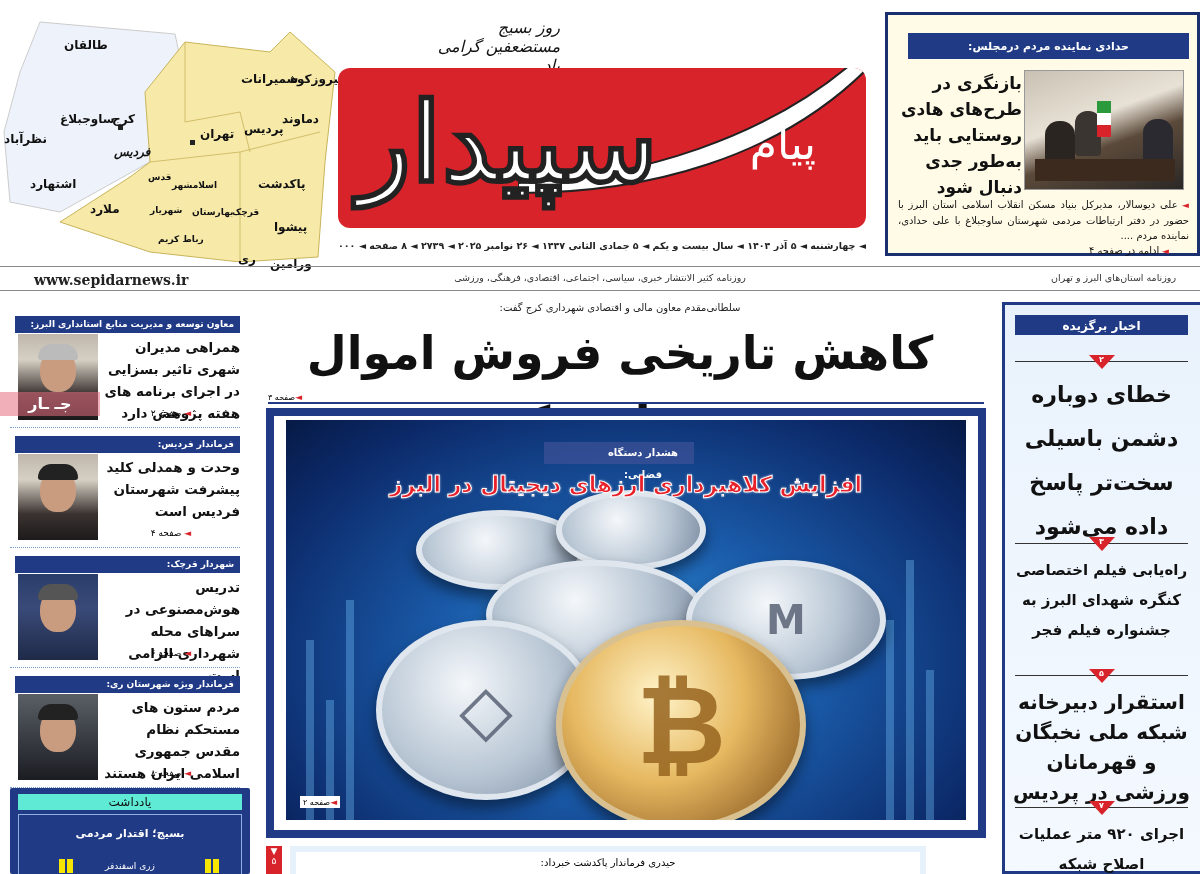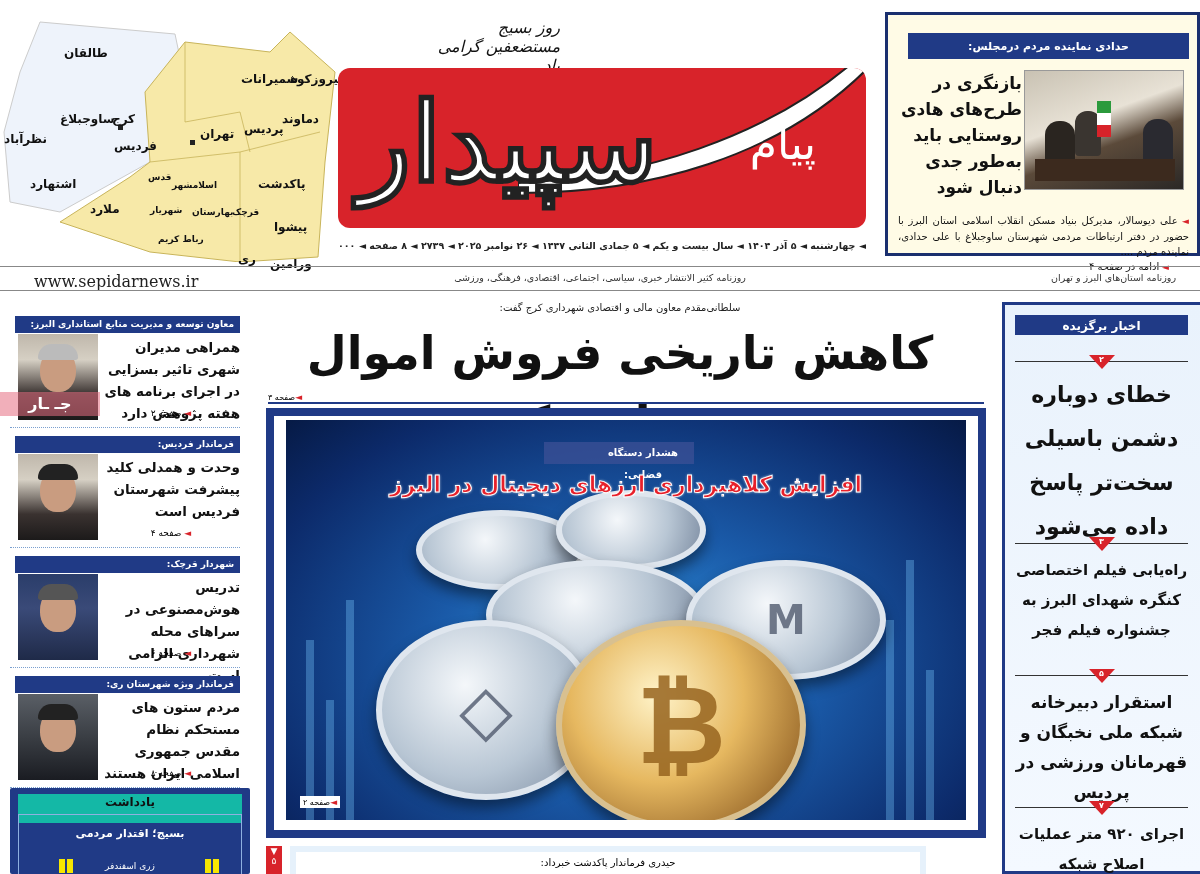--- a/index.html
+++ b/index.html
@@ -23,43 +23,43 @@
   
   .feature { left: 885px; top: 12px; width: 315px; height: 244px; border: 3px solid #1a2f6e; background: #fffbe6; }
   .feature-kicker { position: absolute; left: 20px; right: 8px; top: 18px; height: 26px; background: #203a86; color: #fff; font-size: 11px; font-weight: bold; display: flex; align-items: center; justify-content: center; direction: rtl; }
   .feature-photo { position: absolute; left: 136px; top: 55px; width: 160px; height: 120px; background: linear-gradient(160deg,#c9c2b3 0%,#e8e2d6 40%,#5b4a3a 60%,#2b2826 100%); border: 1px solid #999; }
   .feature-photo .flag { position: absolute; left: 72px; top: 30px; width: 14px; height: 36px; background: linear-gradient(#2b9a3c 33%,#fff 33% 66%,#d8232a 66%); }
   .feature-photo .person1 { position: absolute; left: 20px; top: 50px; width: 30px; height: 45px; background: #2a2520; border-radius: 14px 14px 4px 4px; }
   .feature-photo .person2 { position: absolute; left: 50px; top: 40px; width: 26px; height: 45px; background: #3a3530; border-radius: 12px 12px 4px 4px; }
   .feature-photo .person3 { position: absolute; right: 10px; top: 48px; width: 30px; height: 45px; background: #2a2a30; border-radius: 14px 14px 4px 4px; }
   .feature-photo .table { position: absolute; left: 10px; bottom: 8px; width: 140px; height: 22px; background: #3c2a1e; }
   .feature-title { position: absolute; left: 6px; top: 55px; width: 128px; font-size: 17px; font-weight: bold; line-height: 26px; color: #111; direction: rtl; text-align: right; }
-  .feature-body { position: absolute; left: 10px; right: 8px; top: 198px; font-size: 10px; line-height: 15px; color: #111; direction: rtl; text-align: justify; }
+  .feature-body { position: absolute; left: 10px; right: 8px; top: 182px; font-size: 10px; line-height: 15px; color: #111; direction: rtl; text-align: justify; }
   .more { color: #111; font-size: 10px; }
   .arrow { color: #d8232a; font-size: 9px; }
 
   
   .rule { left: 0; width: 1200px; height: 1px; background: #888; }
   .subbar { top: 268px; height: 22px; width: 1200px; left: 0; font-size: 10px; color: #333; }
-  .website { position: absolute; left: 34px; top: 4px; font-family: "DejaVu Serif", serif; font-weight: normal; font-size: 16px; color: #222; }
+  .website { position: absolute; left: 34px; top: 4px; font-family: "DejaVu Serif", serif; font-weight: bold; font-size: 14px; color: #222; }
   .tagline { position: absolute; left: 370px; width: 460px; top: 4px; text-align: center; direction: rtl; font-size: 9.5px; }
   .provinces { position: absolute; right: 24px; top: 4px; direction: rtl; font-size: 9.5px; }
 
   
   .leftcol { left: 10px; top: 310px; width: 230px; }
   .lbox { position: relative; height: 118px; margin-bottom: 2px; border-bottom: 1px dotted #7aa0d0; }
   .lbox-kicker { position: absolute; left: 5px; right: 0; top: 6px; height: 17px; background: #203a86; color: #fff; font-size: 9px; font-weight: bold; direction: rtl; padding-right: 6px; line-height: 17px; }
   .lbox-photo { position: absolute; left: 8px; top: 24px; width: 80px; height: 86px; background: linear-gradient(180deg,#bfb7ab 0%,#d6d0c4 30%,#3a3230 70%,#1c1a1a 100%); }
   .lbox-photo .face { position: absolute; left: 22px; top: 14px; width: 36px; height: 44px; background: #c99c80; border-radius: 50% 50% 45% 45%; }
   .lbox-photo .hair { position: absolute; left: 20px; top: 10px; width: 40px; height: 16px; background: #222; border-radius: 20px 20px 4px 4px; }
   .lbox-title { position: absolute; left: 92px; right: 0; top: 26px; font-size: 13.5px; font-weight: bold; line-height: 22px; color: #111; direction: rtl; text-align: right; }
   .lbox-page { position: absolute; left: 92px; right: 0; top: 98px; font-size: 9px; direction: rtl; text-align: center; }
 
   .note { left: 10px; top: 788px; width: 240px; height: 86px; background: #203a86; border-radius: 2px; }
-  .note-head { position: absolute; left: 8px; right: 8px; top: 6px; height: 29px; background: #14b8a6; color: #111; text-align: center; font-weight: bold; font-size: 12px; line-height: 16px; direction: rtl; }
+  .note-head { position: absolute; left: 8px; right: 8px; top: 6px; height: 16px; background: #5eead4; color: #111; text-align: center; font-weight: normal; font-size: 12px; line-height: 16px; direction: rtl; }
   .note-inner { position: absolute; left: 8px; right: 8px; top: 26px; bottom: 0; border: 1px solid #8fb0e0; border-bottom: none; }
   .note-title { position: absolute; left: 0; right: 0; top: 12px; text-align: center; color: #fff; font-weight: bold; font-size: 11px; direction: rtl; }
   .note-author { position: absolute; left: 0; right: 0; top: 46px; text-align: center; color: #fff; font-size: 9px; direction: rtl; }
   .quote-mark { position: absolute; top: 44px; width: 16px; height: 14px; display: flex; gap: 2px; }
   .quote-mark span { width: 6px; height: 14px; background: #f6e600; }
 
   
   .wm { left: 0; top: 392px; width: 100px; height: 24px; background: rgba(230,110,130,0.55); color: #fff; font-weight: bold; font-size: 16px; direction: rtl; text-align: center; line-height: 24px; }
 
   
@@ -99,25 +99,25 @@
 
 <div class="abs map">
   <svg viewBox="0 0 340 250">
     <path d="M40 10 L175 22 L185 70 L150 150 L60 200 L10 190 L4 120 L20 60 Z" fill="#eef3fb" stroke="#ccc" stroke-width="1"></path>
     <path d="M145 80 L185 30 L270 40 L290 20 L335 60 L325 150 L318 245 L240 250 L150 240 L60 210 L130 165 L150 150 Z" fill="#f7e9a8" stroke="#c8b45a" stroke-width="1"></path>
     <path d="M185 30 L185 110 M150 150 L240 140 L240 250 M240 140 L320 120 M185 110 L240 100 L250 140" fill="none" stroke="#c8b45a" stroke-width="0.8"></path>
     <rect x="190" y="128" width="5" height="5" fill="#222"></rect>
     <rect x="118" y="113" width="5" height="5" fill="#222"></rect>
   </svg>
   <div id="map-labels">
-      <div class="map-label" style="left: 64px; top: 34px;">طالقان</div>
+      <div class="map-label" style="left: 64px; top: 26px;">طالقان</div>
       <div class="map-label" style="left: 60px; top: 100px;">ساوجبلاغ</div>
       <div class="map-label" style="left: 112px; top: 100px;">کرج</div>
       <div class="map-label" style="left: 4px; top: 120px;">نظرآباد</div>
-      <div class="map-label" style="left: 114px; top: 127px;">فردیس</div>
+      <div class="map-label" style="left: 114px; top: 133px; font-style: italic;">فردیس</div>
       <div class="map-label" style="left: 30px; top: 165px;">اشتهارد</div>
       <div class="map-label" style="left: 90px; top: 190px;">ملارد</div>
       <div class="map-label" style="left: 196px; top: 60px; margin-left: 45px;">شمیرانات</div>
       <div class="map-label" style="left: 200px; top: 115px;">تهران</div>
       <div class="map-label" style="left: 244px; top: 110px;">پردیس</div>
       <div class="map-label" style="left: 282px; top: 100px;">دماوند</div>
       <div class="map-label" style="left: 290px; top: 60px;">فیروزکوه</div>
       <div class="map-label sm" style="left: 148px; top: 160px;">قدس</div>
       <div class="map-label sm" style="left: 172px; top: 168px;">اسلامشهر</div>
       <div class="map-label sm" style="left: 150px; top: 193px;">شهریار</div>
@@ -279,21 +279,21 @@
       </div>
     <div class="rc-title" style="font-size:15px;line-height:30px;margin-top:4px;">راه‌یابی فیلم اختصاصی کنگره شهدای البرز به جشنواره فیلم فجر</div>
   </div>
 
   <div class="rc-item" style="top:364px;">
     <div class="rc-divider">
         <div class="rc-num">
           <div class="rc-num-t" style="position:absolute;left:-13px;width:26px;top:-14px;">۵</div>
         </div>
       </div>
-    <div class="rc-title" style="font-size:17px;line-height:30px;margin-top:4px;">استقرار دبیرخانه شبکه ملی نخبگان و قهرمانان ورزشی در پردیس</div>
+    <div class="rc-title" style="font-size:20px;line-height:30px;margin-top:4px;">استقرار دبیرخانه شبکه ملی نخبگان و قهرمانان ورزشی در پردیس</div>
   </div>
 
   <div class="rc-item" style="top:496px;">
     <div class="rc-divider">
         <div class="rc-num">
           <div class="rc-num-t" style="position:absolute;left:-13px;width:26px;top:-14px;">۷</div>
         </div>
       </div>
     <div class="rc-title" style="font-size:15px;line-height:30px;margin-top:4px;">اجرای ۹۲۰ متر عملیات اصلاح شبکه</div>
   </div>

